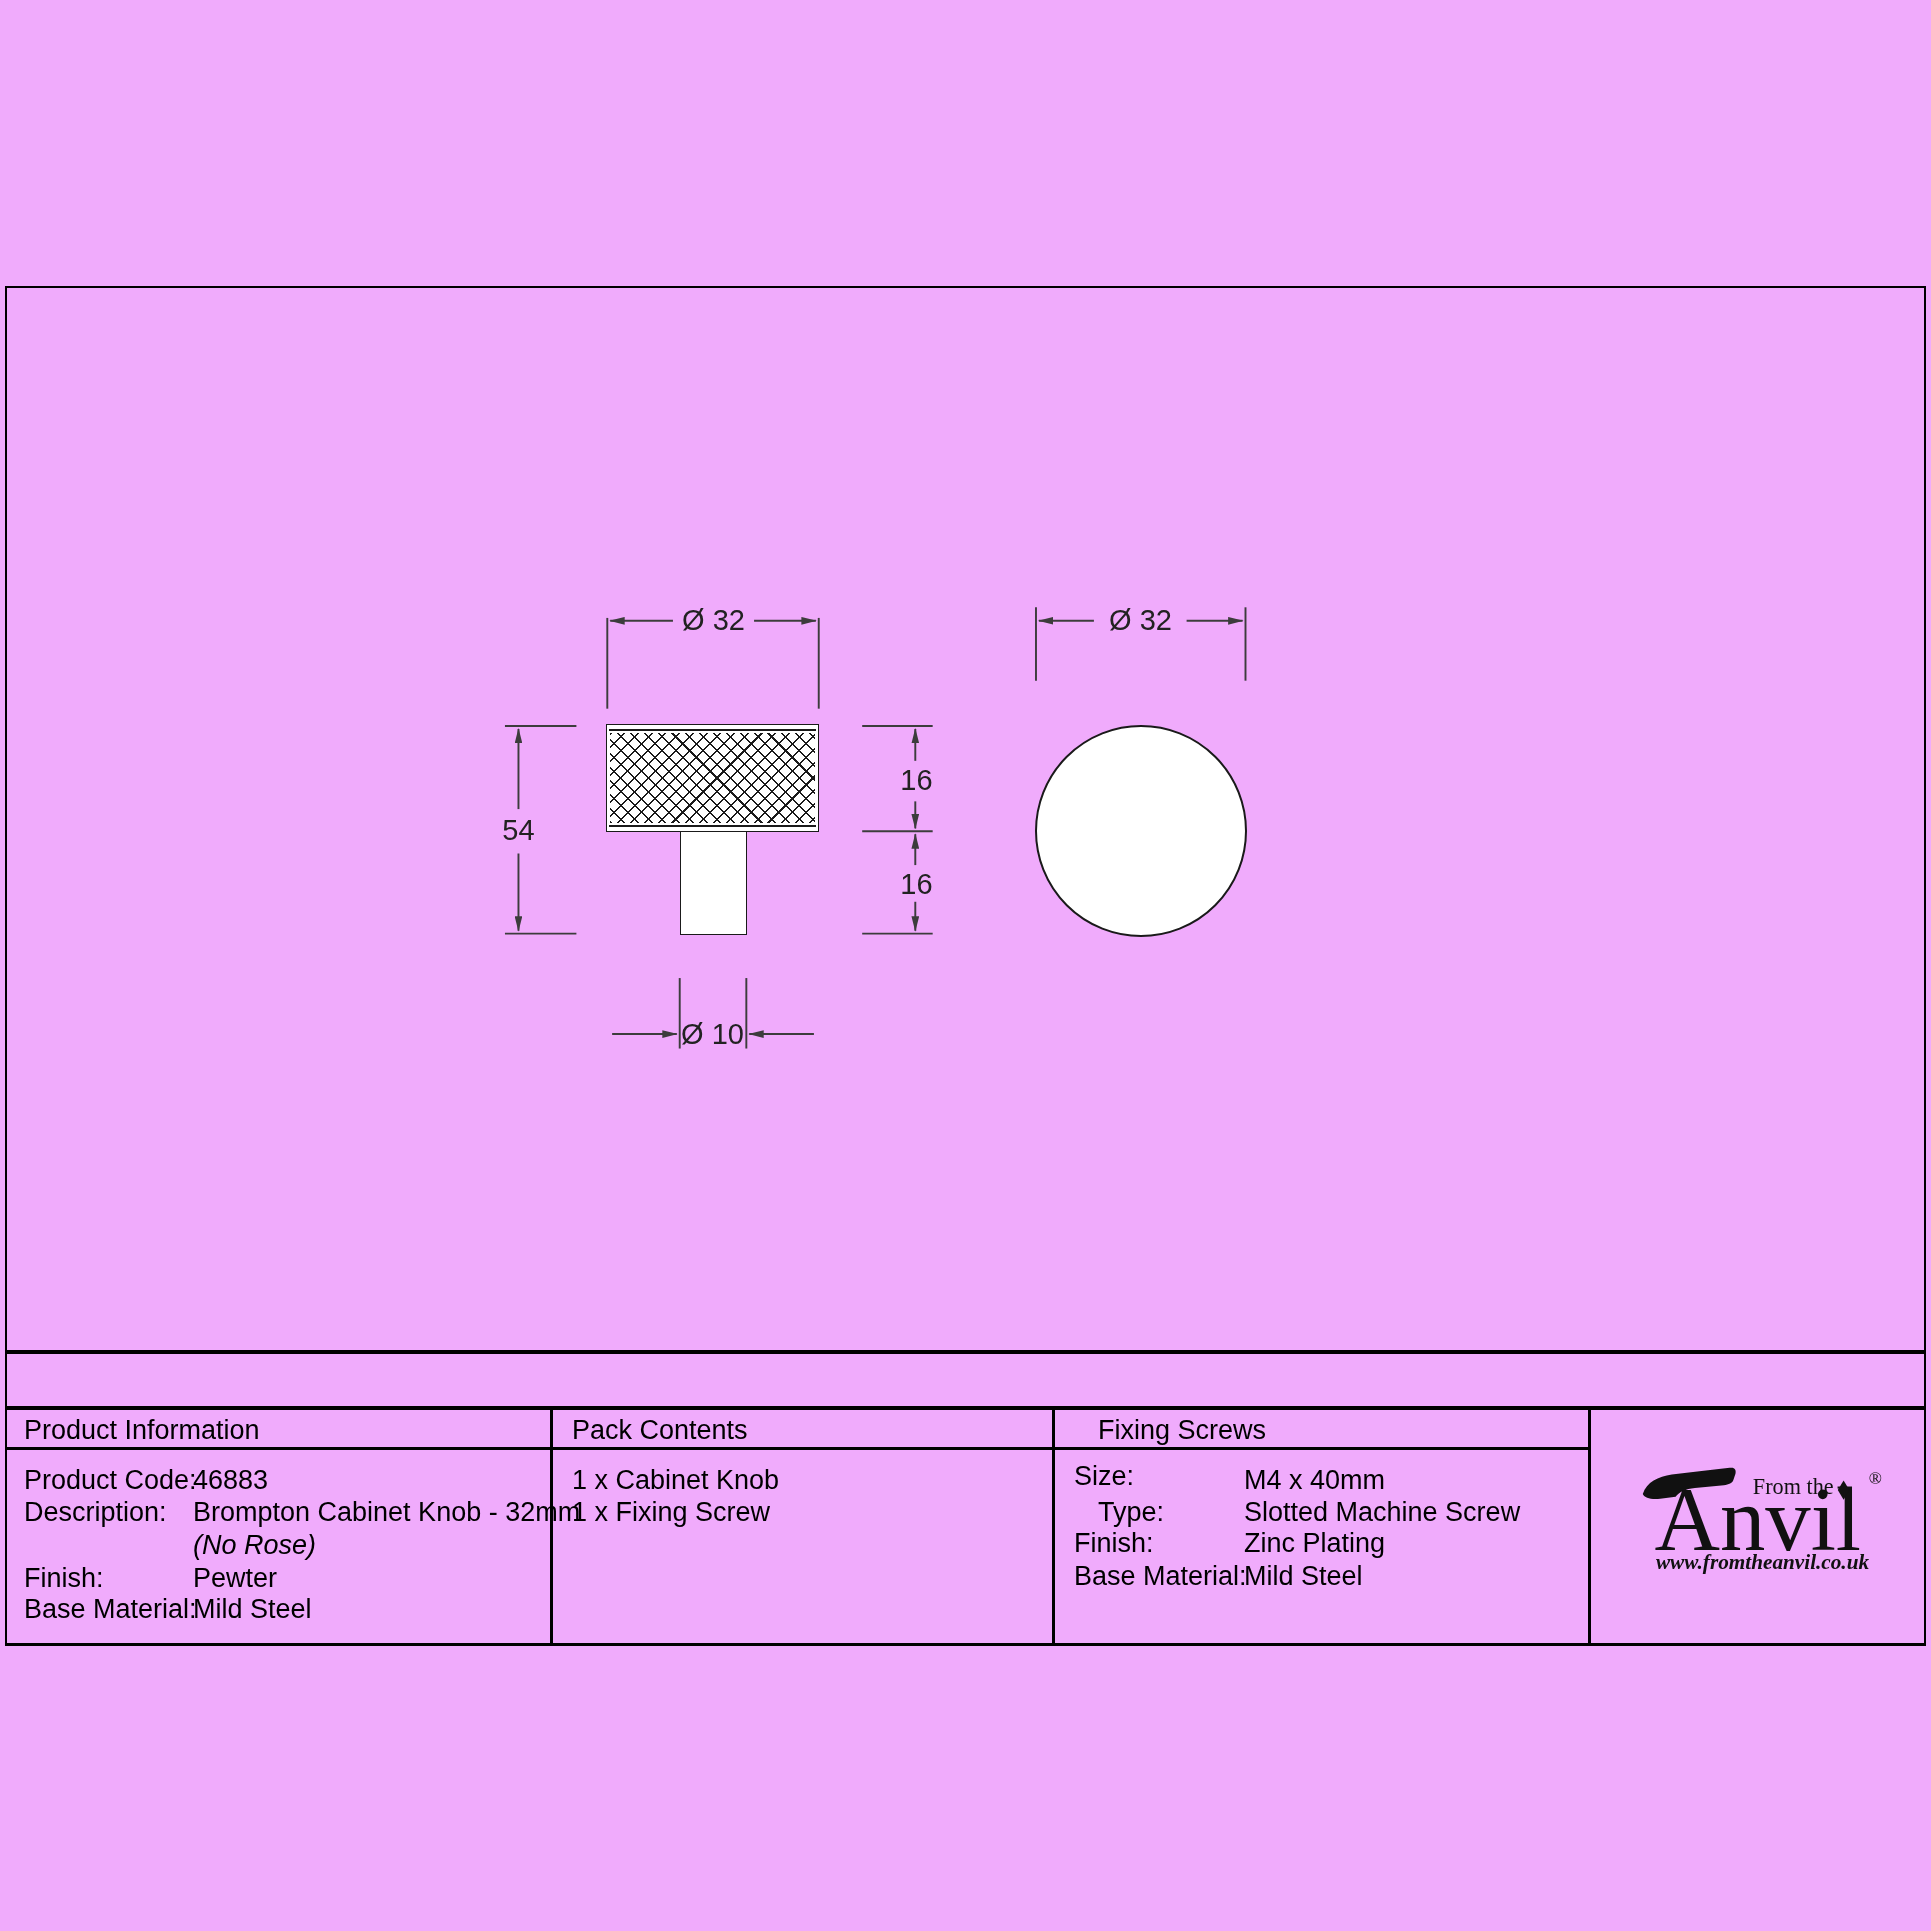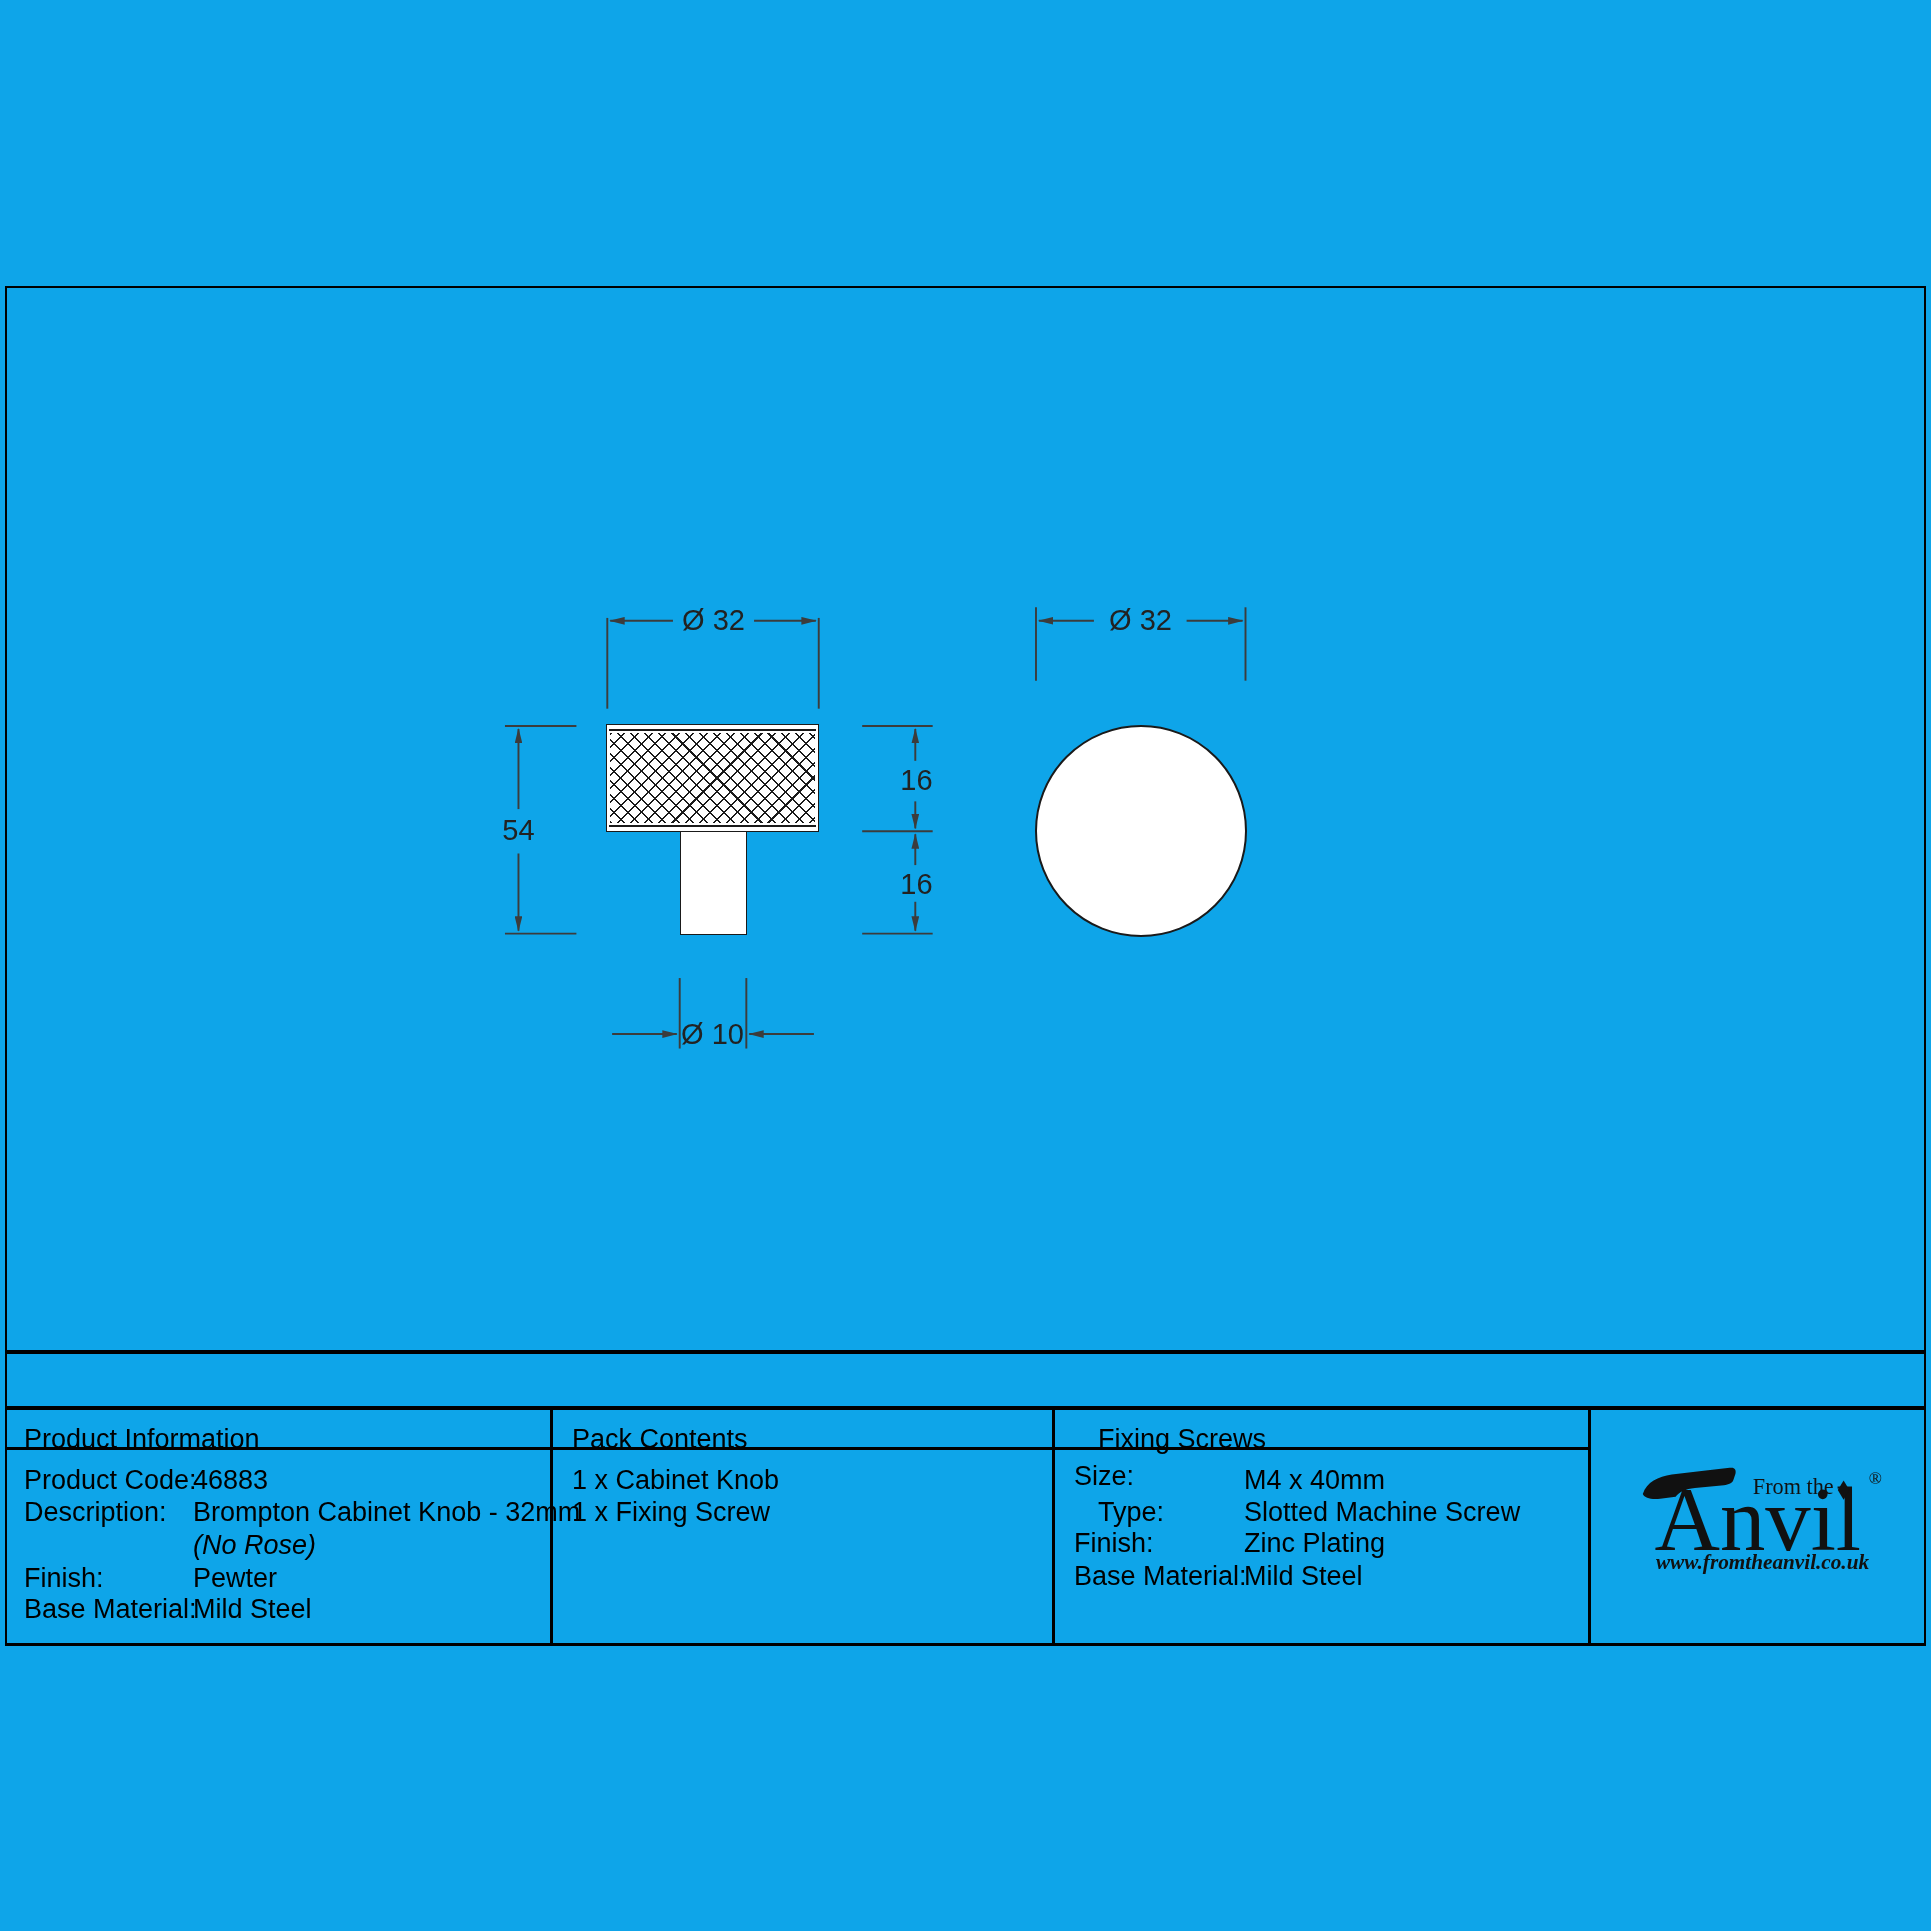--- a/index.html
+++ b/index.html
@@ -1,16 +1,16 @@
 <!DOCTYPE html>
 <html><head>
 <meta charset="utf-8">
 <style>
   html,body{margin:0;padding:0;background:#fff;}
-  .canvas{position:relative;width:1931px;height:1931px;background:#0ea5e9;
+  .canvas{position:relative;width:1931px;height:1931px;background:#f0abfc;
           font-family:"Liberation Sans",sans-serif;color:#000;overflow:hidden;}
 
   
   .outer-border{position:absolute;left:4.8px;top:286px;width:1921px;height:1360px;
                 box-sizing:border-box;border:2.9px solid #000;border-bottom-width:3.9px;}
 
   
   .hline{position:absolute;background:#000;height:3.9px;}
   .hline-note-top{left:4.8px;top:1350px;width:1921px;}
   .hline-note-bottom{left:4.8px;top:1406px;width:1921px;}
@@ -38,21 +38,21 @@
              color:#222;line-height:29px;white-space:nowrap;}
   .lbl-front-d32{left:665px;top:606px;}
   .lbl-side-d32{left:1092px;top:606px;}
   .lbl-h32{left:470px;top:816px;width:97px;}
   .lbl-16a{left:868px;top:766px;}
   .lbl-16b{left:868px;top:870px;}
   .lbl-d10{left:664px;top:1020px;}
 
   
   .note-text{position:absolute;left:24px;top:1365px;font-size:26px;line-height:31px;}
-  .tbl-header{position:absolute;top:1416px;font-size:27px;line-height:29px;margin-top:9px;}
+  .tbl-header{position:absolute;top:1416px;font-size:27px;line-height:29px;}
   .th-pi{left:24px;} .th-pc{left:572px;} .th-fs{left:1098px;}
   .cell-text{position:absolute;font-size:27px;line-height:29px;white-space:nowrap;}
 
   
   .pi-l1{left:24px;top:1466px;}  .pi-v1{left:193px;top:1466px;}
   .pi-l2{left:24px;top:1498px;}  .pi-v2a{left:193px;top:1498px;} .pi-v2b{left:193px;top:1531px;font-style:italic;}
   .pi-l3{left:24px;top:1564px;}  .pi-v3{left:193px;top:1564px;}
   .pi-l4{left:24px;top:1595px;}  .pi-v4{left:193px;top:1595px;}
   
   .pc-i1{left:572px;top:1466px;} .pc-i2{left:572px;top:1498px;}

